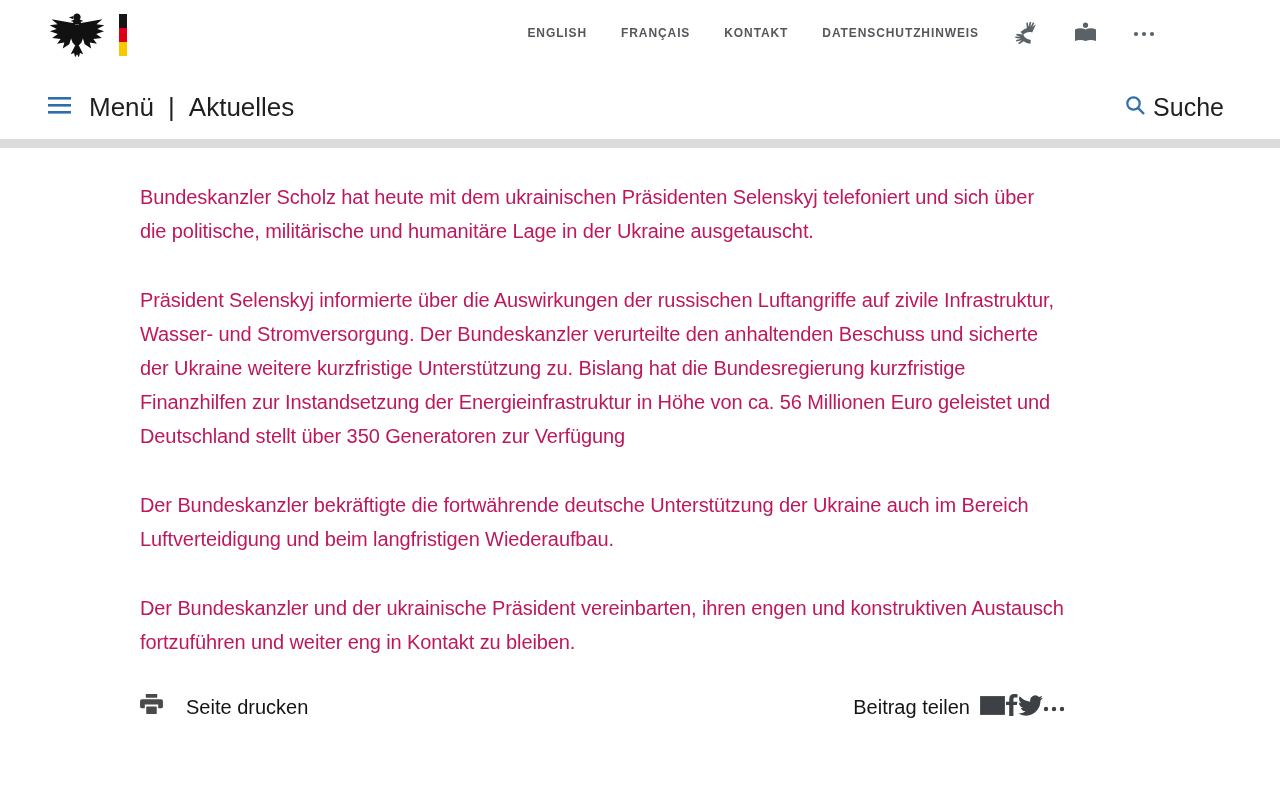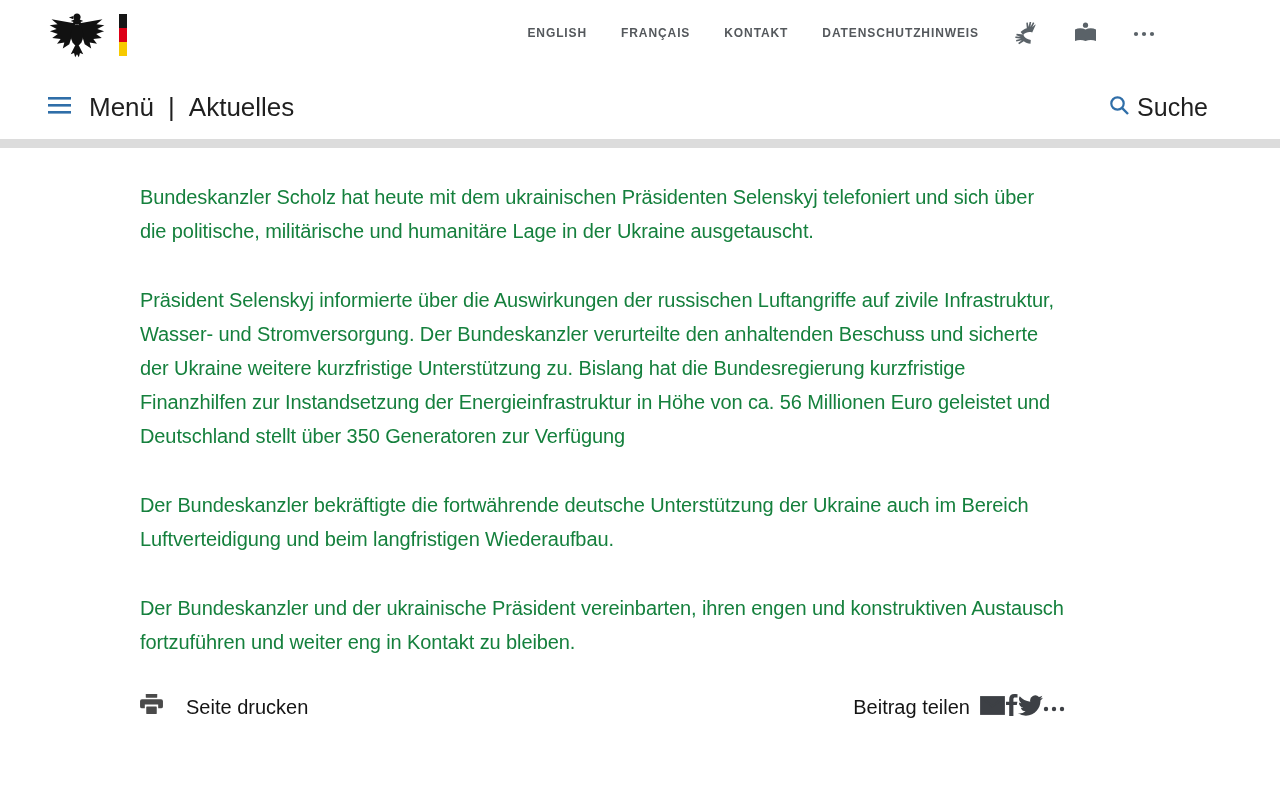--- a/index.html
+++ b/index.html
@@ -36,42 +36,42 @@
     font-weight: 700;
     letter-spacing: 0.9px;
     color: #54585c;
     line-height: 22px;
   }
   .top-nav .nav-icon { display: flex; align-items: center; }
   .top-nav .nav-icon svg { fill: #5a6268; }
 
   .header-bottom {
     height: 69px;
-    padding: 6px 72px 0 48px;
+    padding: 6px 56px 0 48px;
     display: flex;
     justify-content: space-between;
     align-items: center;
   }
   .menu-group { display: flex; align-items: center; gap: 18px; }
   .menu-btn { display: flex; align-items: center; gap: 18px; }
   .menu-title { font-size: 26px; color: #1f1f1f; display: flex; align-items: center; gap: 14px; }
   .menu-sep { color: #1f1f1f; font-weight: 300; }
   .search-btn { display: flex; align-items: center; gap: 7px; font-size: 25px; color: #1f1f1f; justify-content: space-between; }
 
   .page-divider { height: 9px; background: #dcdcdc; }
 
   
   .article-main { padding: 32px 0 0 140px; width: 1065px; }
   .article-body p {
     width: 925px;
     margin: 0 0 35px 0;
     font-size: 20px;
     line-height: 34px;
     letter-spacing: -0.1px;
-    color: #15803d;
+    color: #be185d;
   }
 
   .article-footer {
     width: 925px;
     margin-top: 18px;
     display: flex;
     justify-content: space-between;
     align-items: center;
   }
   .print-btn { display: flex; align-items: center; gap: 23px; font-size: 20px; color: #141414; }

